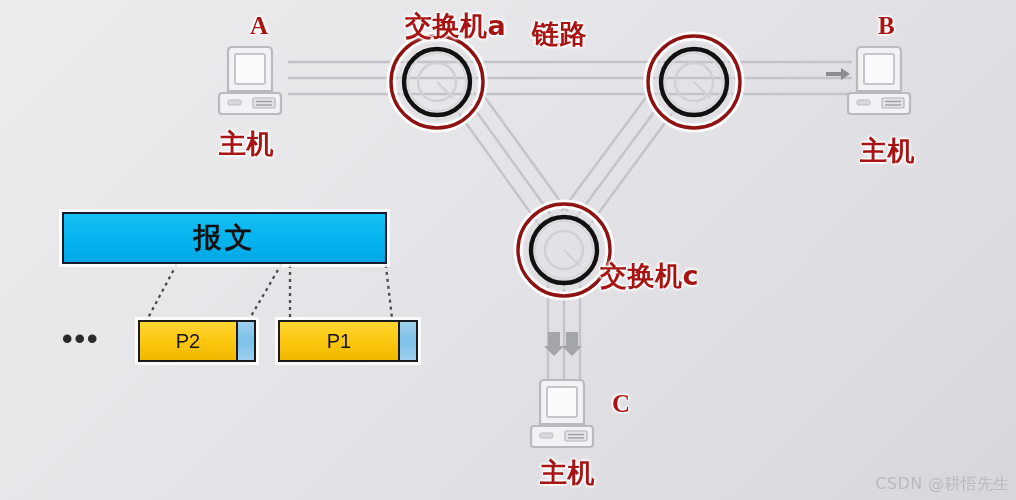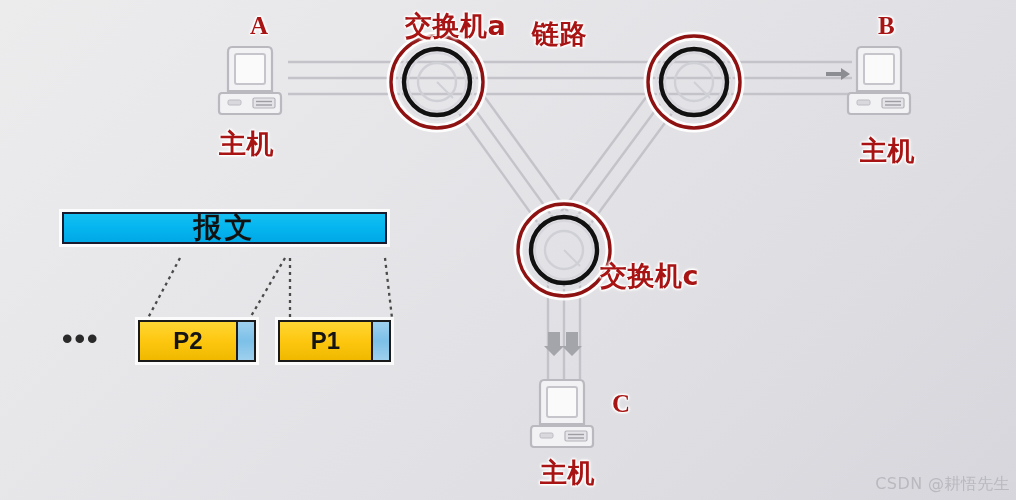--- a/index.html
+++ b/index.html
@@ -54,21 +54,21 @@
     font-family: "DejaVu Sans", "Liberation Sans", sans-serif;
     font-weight: bold;
   }
 
   
   .msg-box {
     position: absolute;
     left: 62px;
     top: 212px;
     width: 325px;
-    height: 32px;
+    height: 52px;
     background: linear-gradient(180deg, #16bff2 0%, #06b6ef 45%, #00a8e6 100%);
     border: 2px solid #1a1a2e;
     box-sizing: border-box;
     box-shadow: 0 0 0 3px rgba(255,255,255,0.85);
     display: flex;
     align-items: center;
     justify-content: center;
   }
   .msg-box-text {
     font-size: 28px;
@@ -89,32 +89,32 @@
     box-shadow: 0 0 0 3px rgba(255,255,255,0.82);
   }
   .packet-body {
     flex: 1 1 auto;
     background: linear-gradient(180deg, #ffd633 0%, #fdc710 50%, #f0b900 100%);
     display: flex;
     align-items: center;
     justify-content: center;
   }
   .packet-label {
-    font-size: 24px;
-    font-weight: bold;
+    font-size: 20px;
+    font-weight: normal;
     color: #141414;
     font-family: "Liberation Sans", "DejaVu Sans", sans-serif;
   }
   .packet-header {
     flex: 0 0 16px;
     background: linear-gradient(180deg, #9fd0ee 0%, #7cc0e8 50%, #9fd0ee 100%);
     border-left: 2px solid #1a1a1a;
   }
   #packet-p2 { left: 138px; width: 118px; }
-  #packet-p1 { left: 278px; width: 113px; }
+  #packet-p1 { left: 278px; width: 140px; }
 
   .ellipsis {
     position: absolute;
     left: 62px;
     top: 318px;
     font-size: 30px;
     line-height: 42px;
     font-weight: bold;
     color: #2a2a2a;
     letter-spacing: 2px;

